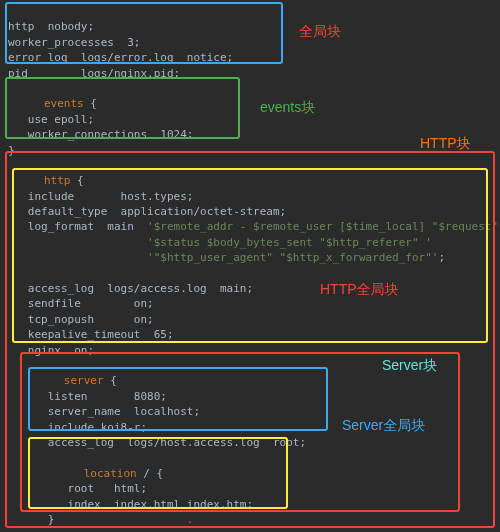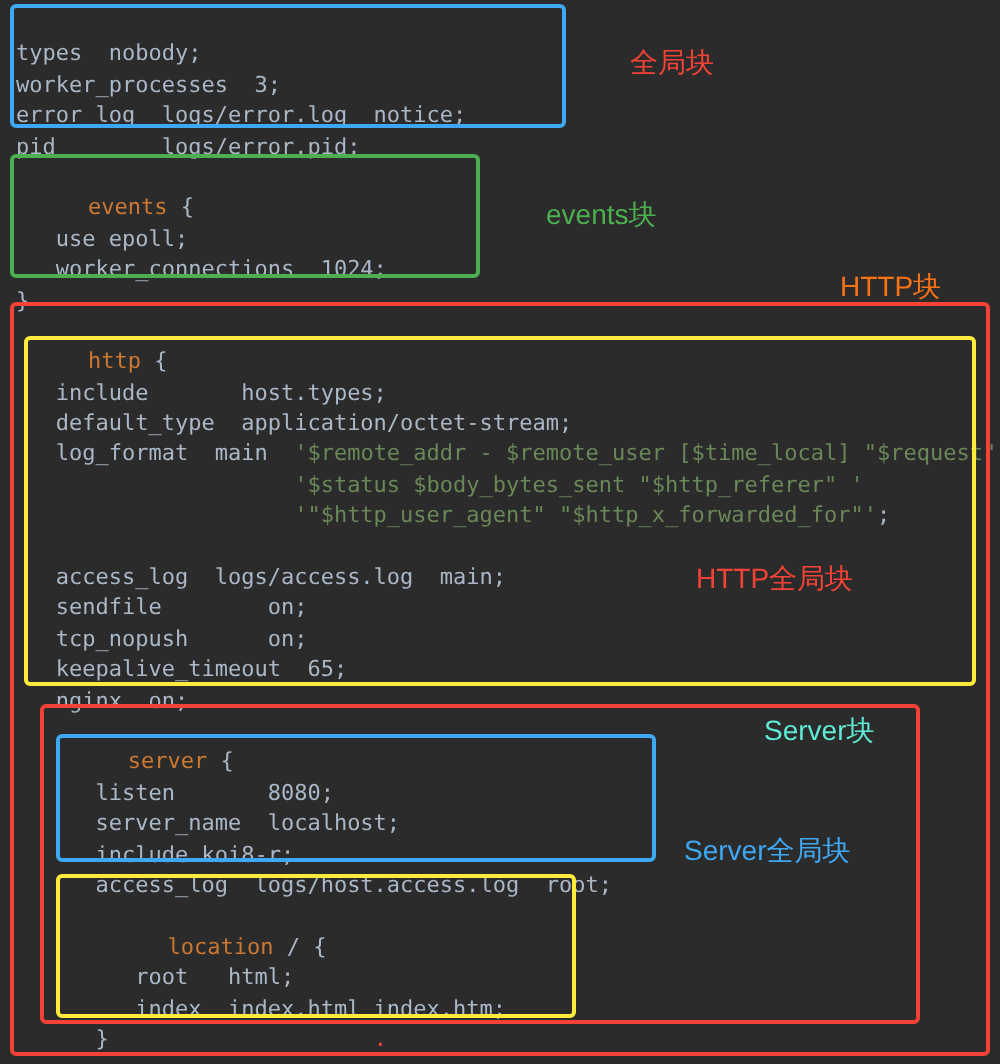--- a/index.html
+++ b/index.html
@@ -38,33 +38,33 @@
   .box-loc    { border-color: #ffeb3b; }
   .label {
     position: absolute;
     font-family: "PingFang SC", "Microsoft YaHei", sans-serif;
     font-size: 14px;
     pointer-events: none;
   }
   .lbl-global { color: #f44336; }
   .lbl-events { color: #4caf50; }
   .lbl-http   { color: #f97316; }
-  .lbl-httpg  { color: #f44336; margin-left: 28px; }
+  .lbl-httpg  { color: #f44336; }
   .lbl-server { color: #5eead4; }
   .lbl-serverg{ color: #3fa8f4; }
   .dot-red { color:#f44336; }
 </style>
 </head>
 <body>
 
 <div class="code-area">
-<span>types  nobody;</span>
+<span>http  nobody;</span>
 <span>worker_processes  3;</span>
 <span>error_log  logs/error.log  notice;</span>
-<span>pid        logs/error.pid;</span>
+<span>pid        logs/nginx.pid;</span>
 <span></span>
 <span><span class="kw">events</span><span> {</span></span>
 <span>   use epoll;</span>
 <span>   worker_connections  1024;</span>
 <span>}</span>
 <span></span>
 <span><span class="kw">http</span><span> {</span></span>
 <span>   include       host.types;</span>
 <span>   default_type  application/octet-stream;</span>
 <span><span>   log_format  main  </span><span class="str">'$remote_addr - $remote_user [$time_local] "$request" '</span></span>
@@ -97,18 +97,18 @@
 </div>
 
 <div class="box box-global" style="left:5px; top:2px; width:278px; height:62px;"></div>
 <div class="box box-events" style="left:5px; top:77px; width:235px; height:62px;"></div>
 <div class="box box-http" style="left:5px; top:151px; width:490px; height:377px;"></div>
 <div class="box box-httpg" style="left:12px; top:168px; width:476px; height:175px;"></div>
 <div class="box box-server" style="left:20px; top:352px; width:440px; height:160px;"></div>
 <div class="box box-serverg" style="left:28px; top:367px; width:300px; height:64px;"></div>
 <div class="box box-loc" style="left:28px; top:437px; width:260px; height:72px;"></div>
 
-<div class="label lbl-global" style="left:315px; top:22px;">全局块</div>
-<div class="label lbl-events" style="left:273px; top:98px;">events块</div>
+<div class="label lbl-global" style="left:299px; top:22px;">全局块</div>
+<div class="label lbl-events" style="left:260px; top:98px;">events块</div>
 <div class="label lbl-http" style="left:420px; top:134px;">HTTP块</div>
 <div class="label lbl-httpg" style="left:320px; top:280px;">HTTP全局块</div>
 <div class="label lbl-server" style="left:382px; top:356px;">Server块</div>
 <div class="label lbl-serverg" style="left:342px; top:392px;margin-top:24px;">Server全局块</div>
 
 </body></html>

